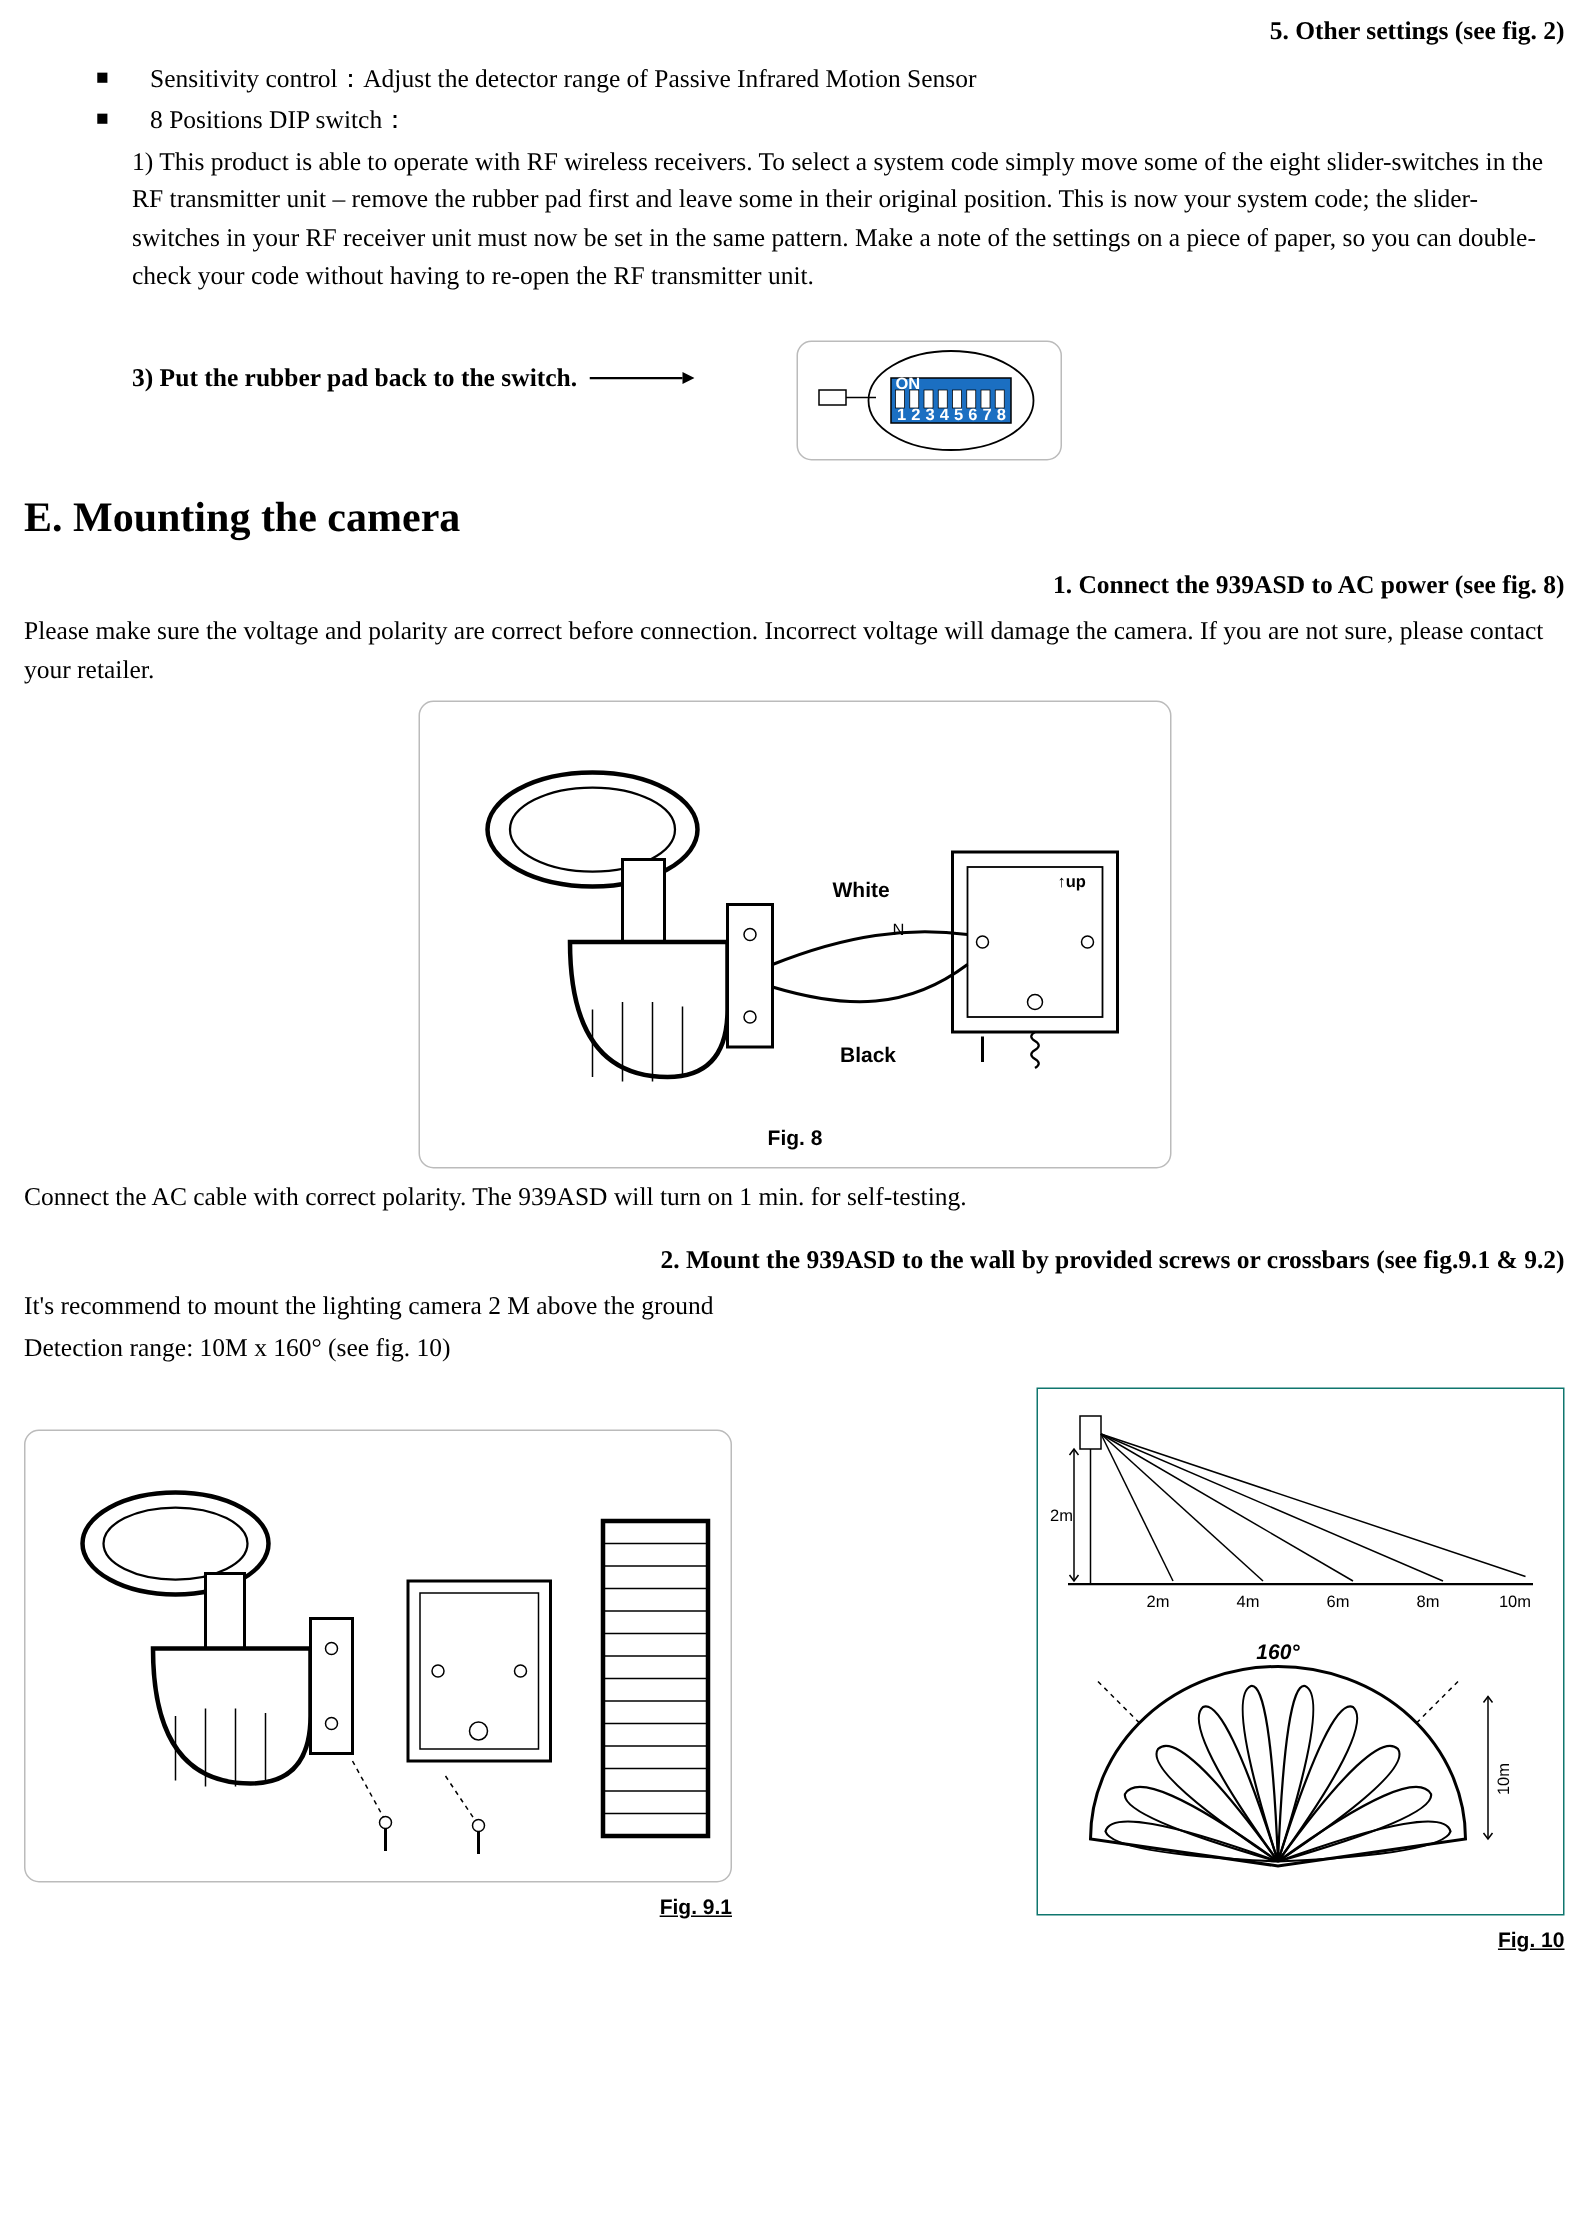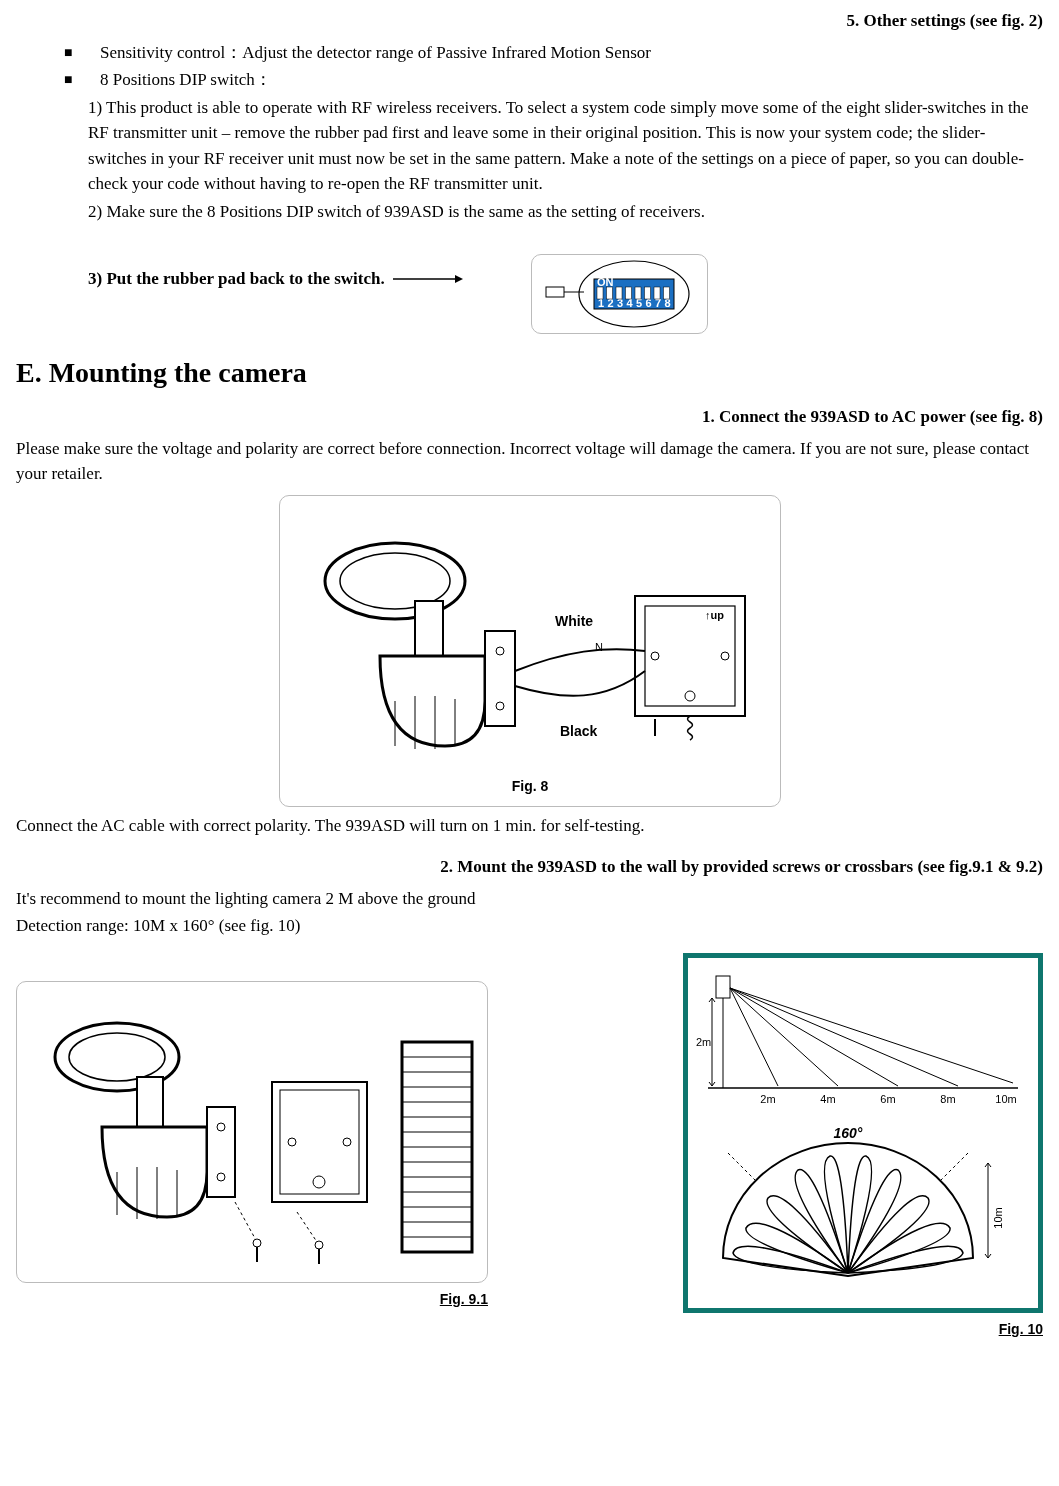--- a/index.html
+++ b/index.html
@@ -68,21 +68,21 @@
       height: 310px;
       margin: 8px auto 6px auto;
     }
     .fig-91 {
       width: 470px;
       height: 300px;
     }
     .fig-10 {
       width: 350px;
       height: 350px;
-      border: 5px solid #0f766e;
+      border: 1px solid #0f766e;
     }
     .fig-caption {
       font-family: Arial, Helvetica, sans-serif;
       font-weight: bold;
       font-size: 14px;
       text-align: right;
       margin-top: 6px;
       text-decoration: underline;
     }
     .arrow {
@@ -118,21 +118,20 @@
 
 <p class="h-bold">5. Other settings (see fig. 2)</p>
 
 <ul class="bullets">
   <li>Sensitivity control：Adjust the detector range of Passive Infrared Motion Sensor</li>
   <li>8 Positions DIP switch：</li>
 </ul>
 
 <div class="sub-indent">
   <p>1) This product is able to operate with RF wireless receivers.    To select a system code simply move some of the eight slider-switches in the RF transmitter unit – remove the rubber pad first and leave some in their original position.    This is now your system code; the slider-switches in your RF receiver unit must now be set in the same pattern. Make a note of the settings on a piece of paper, so you can double-check your code without having to re-open the RF transmitter unit.</p>
-  <p>2) Make sure the 8 Positions DIP switch of 939ASD is the same as the setting of receivers.</p>
   <div class="inline-row">
     <p>3) Put the rubber pad back to the switch.</p>
     <span class="arrow">
       <svg width="70" height="12">
           <line x1="0" y1="6" x2="62" y2="6" stroke="#000" stroke-width="1.5"></line>
           <polygon points="62,2 70,6 62,10" fill="#000"></polygon>
         </svg>
     </span>
 
     <div class="fig-box fig-small">

